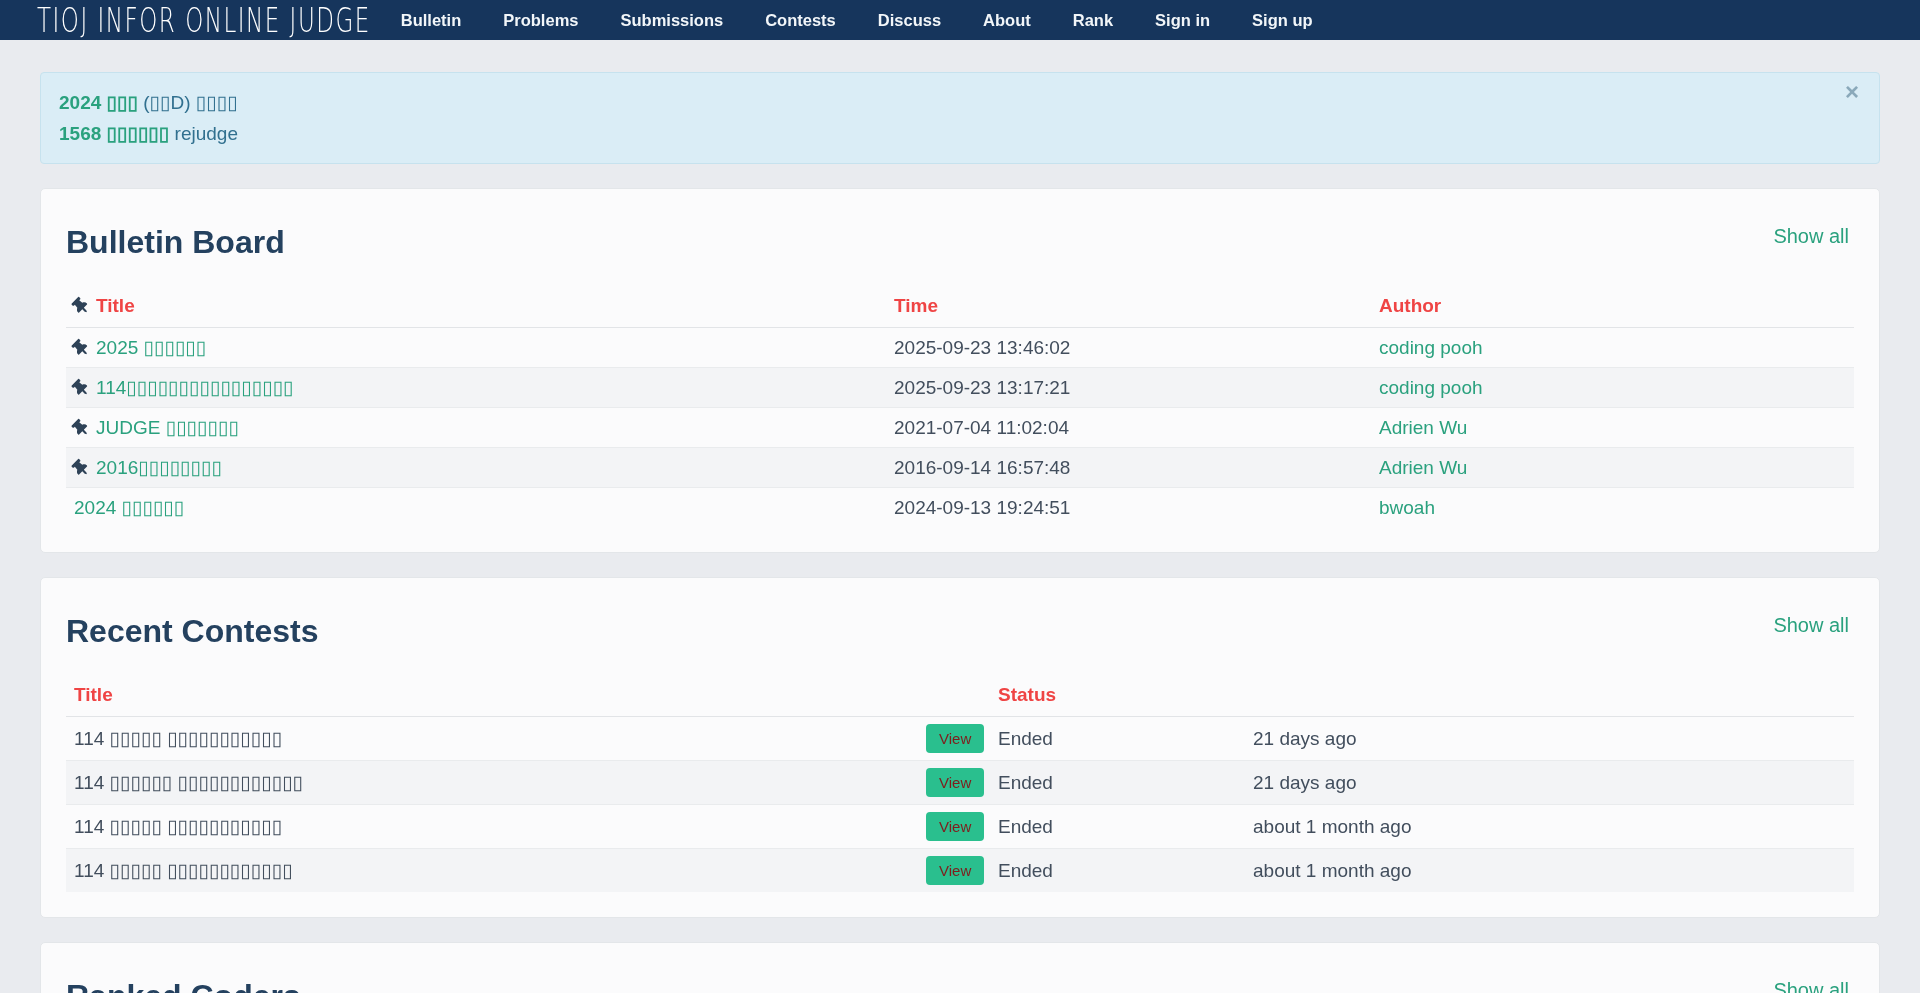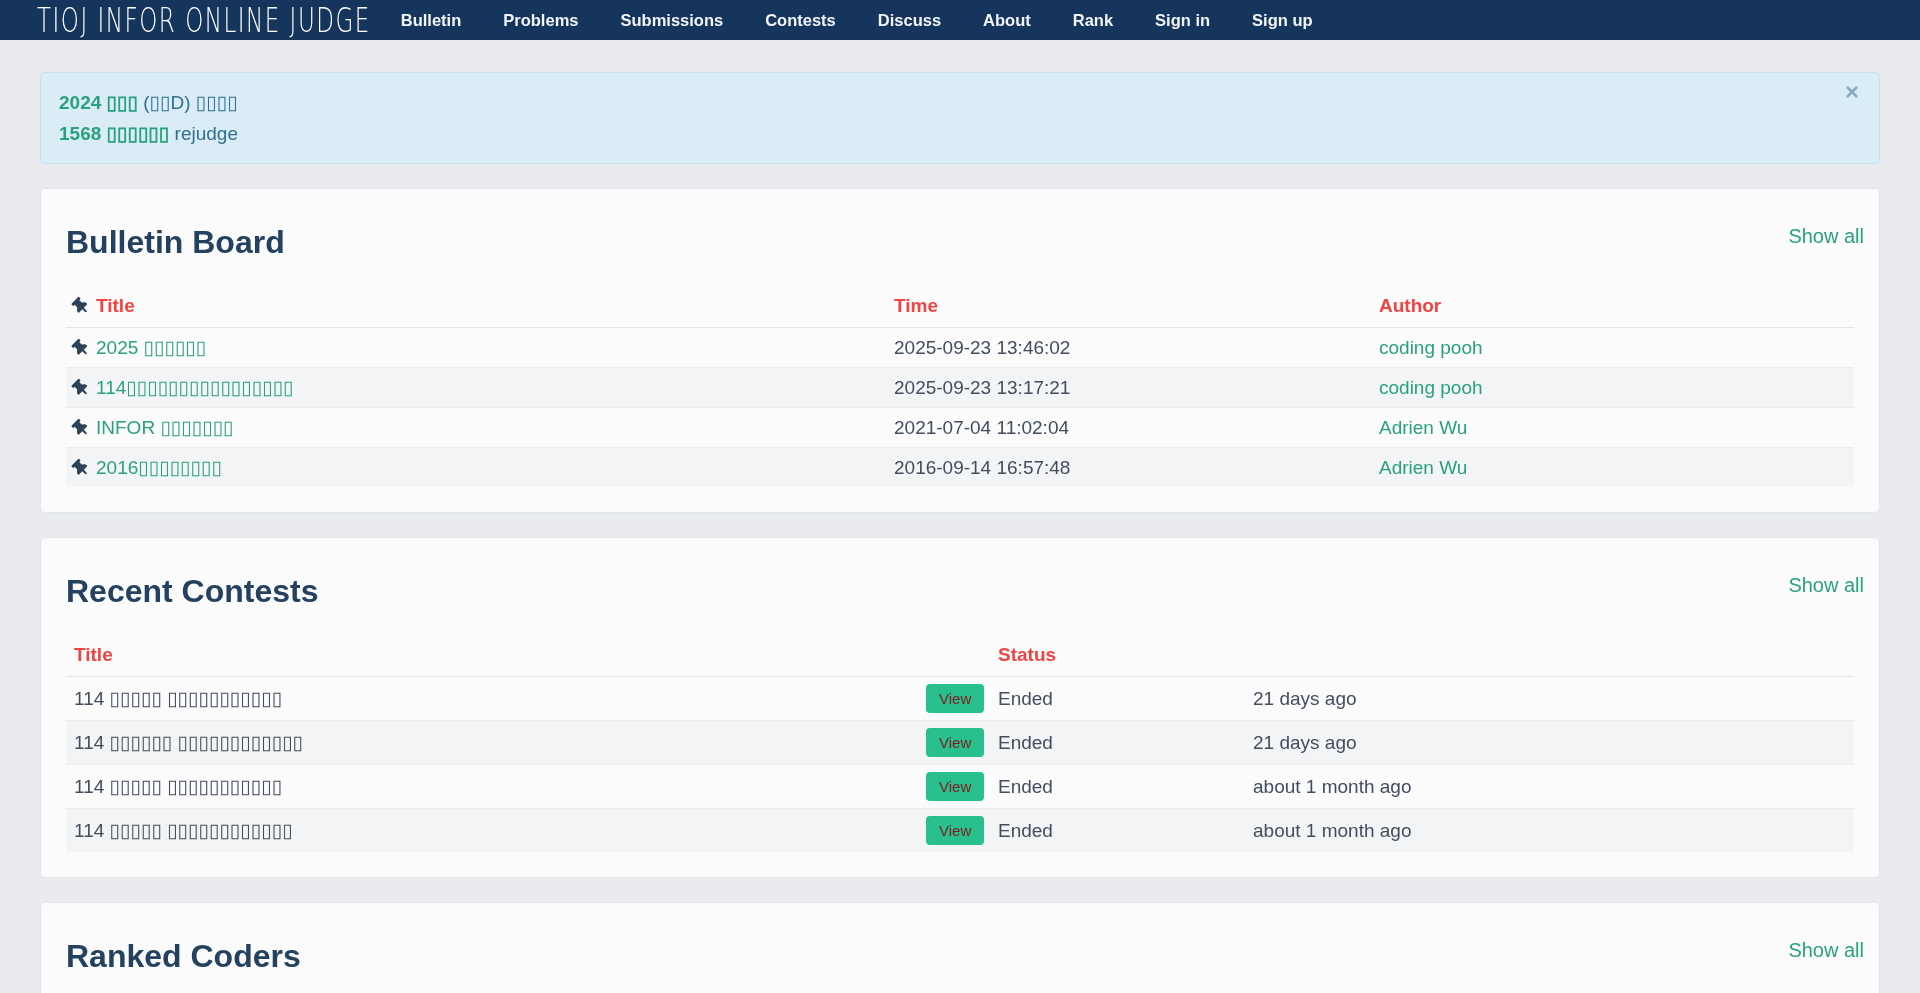--- a/index.html
+++ b/index.html
@@ -11,21 +11,21 @@
     font-weight:200;font-size:23px;letter-spacing:1.5px;transform:scaleY(1.5);
     transform-origin:center;white-space:nowrap;}
   .nav-items{display:flex;align-items:center;margin-left:30px;gap:42px;}
   .nav-link{color:#f2f6f9;font-size:16.5px;font-weight:700;text-decoration:none;
     cursor:pointer;white-space:nowrap;}
   
   .container{margin:0 40px;}
   .card{position:relative;background:#fbfbfc;border:1px solid #e3e6e9;
     border-radius:5px;padding:25px;margin-top:24px;}
   h2{font-size:32px;color:#24415f;margin:10px 0 24px 0;font-weight:700;}
-  .show-all{position:absolute;top:36px;right:15px;font-size:20px;color:#2aa17e;
+  .show-all{position:absolute;top:36px;right:30px;font-size:20px;color:#2aa17e;
     text-decoration:none;cursor:pointer;}
   
   .alert{position:relative;margin-top:32px;background:#daedf6;border:1px solid #c6e2ee;
     border-radius:4px;padding:14px 40px 14px 18px;font-size:19px;line-height:31px;
     color:#31708f;}
   .alert-link{color:#2aa17e;font-weight:700;text-decoration:none;cursor:pointer;}
   .alert-close{position:absolute;top:6px;right:14px;background:none;border:none;
     font-size:24px;font-weight:700;color:#8aa9ba;cursor:pointer;line-height:1;
     font-family:"Liberation Sans",sans-serif;}
   
@@ -108,30 +108,35 @@
         <tr>
           <td><span class="pin"><svg viewBox="0 0 384 512">
                   <path d="M298 214L286 96h42c13 0 24-11 24-24V24c0-13-11-24-24-24H56C43 0 32 11 32 24v48c0 13 11 24 24 24h42L86 214C37 237 0 277 0 328c0 13 11 24 24 24h136v104c0 1 0 2 1 4l24 48c3 6 11 6 14 0l24-48c1-2 1-3 1-4V352h136c13 0 24-11 24-24 0-51-38-91-86-114z"></path>
                 </svg></span><a class="t-link">114▯▯▯▯▯▯▯▯▯▯▯▯▯▯▯▯</a></td>
           <td>2025-09-23 13:17:21</td>
           <td><a class="t-link">coding pooh</a></td>
         </tr>
         <tr>
           <td><span class="pin"><svg viewBox="0 0 384 512">
                   <path d="M298 214L286 96h42c13 0 24-11 24-24V24c0-13-11-24-24-24H56C43 0 32 11 32 24v48c0 13 11 24 24 24h42L86 214C37 237 0 277 0 328c0 13 11 24 24 24h136v104c0 1 0 2 1 4l24 48c3 6 11 6 14 0l24-48c1-2 1-3 1-4V352h136c13 0 24-11 24-24 0-51-38-91-86-114z"></path>
-                </svg></span><a class="t-link">INFOR ▯▯▯▯▯▯▯</a></td>
+                </svg></span><a class="t-link">JUDGE ▯▯▯▯▯▯▯</a></td>
           <td>2021-07-04 11:02:04</td>
           <td><a class="t-link">Adrien Wu</a></td>
         </tr>
         <tr>
           <td><span class="pin"><svg viewBox="0 0 384 512">
                   <path d="M298 214L286 96h42c13 0 24-11 24-24V24c0-13-11-24-24-24H56C43 0 32 11 32 24v48c0 13 11 24 24 24h42L86 214C37 237 0 277 0 328c0 13 11 24 24 24h136v104c0 1 0 2 1 4l24 48c3 6 11 6 14 0l24-48c1-2 1-3 1-4V352h136c13 0 24-11 24-24 0-51-38-91-86-114z"></path>
                 </svg></span><a class="t-link">2016▯▯▯▯▯▯▯▯</a></td>
           <td>2016-09-14 16:57:48</td>
           <td><a class="t-link">Adrien Wu</a></td>
+        </tr>
+        <tr>
+          <td><a class="t-link">2024 ▯▯▯▯▯▯</a></td>
+          <td>2024-09-13 19:24:51</td>
+          <td><a class="t-link">bwoah</a></td>
         </tr>
       </tbody>
     </table>
   </section>
 
   <section class="card">
     <h2>Recent Contests</h2>
     <a class="show-all">Show all</a>
     <table class="contests">
       <colgroup>

